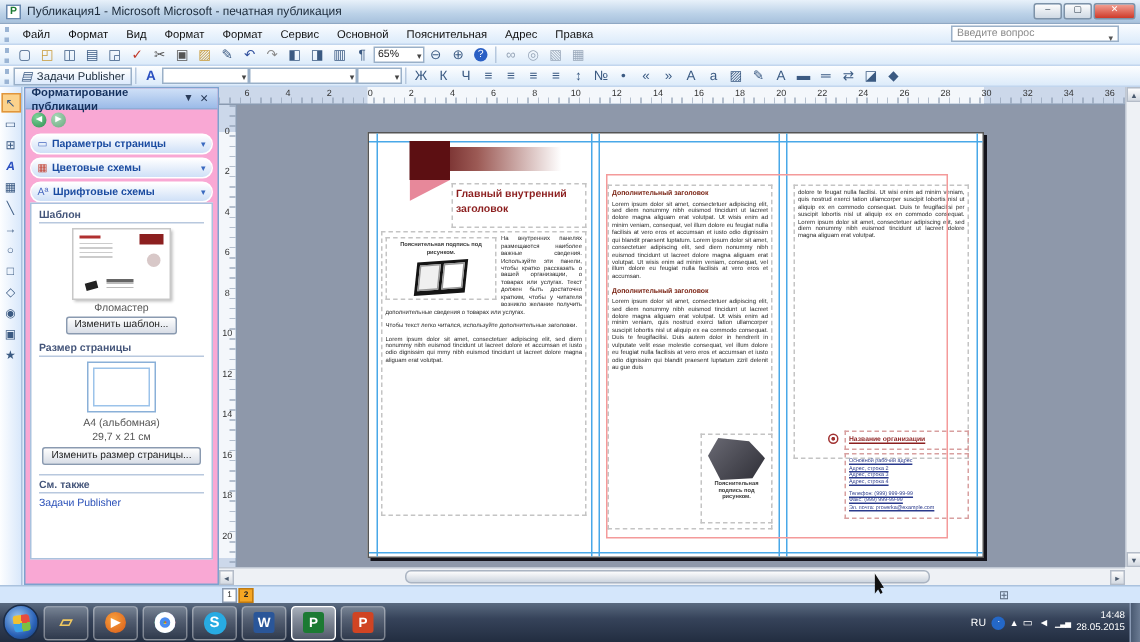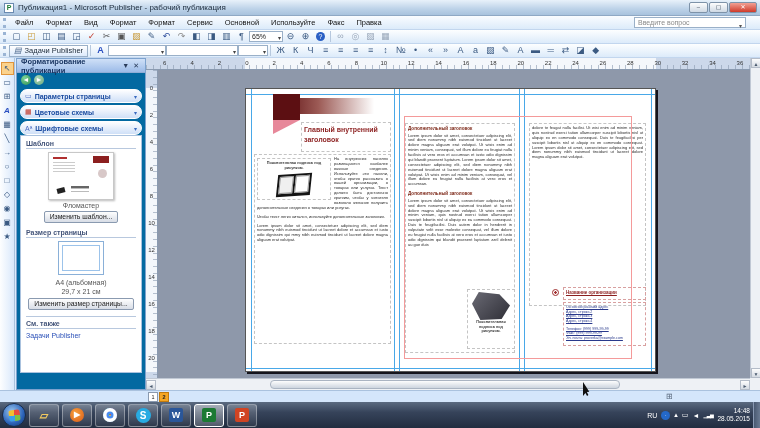--- a/index.html
+++ b/index.html
@@ -34,21 +34,21 @@
   .combo{height:11px;background:#fff;border:1px solid #9ab0c8;position:relative;flex:0 0 auto;font-size:7px;line-height:9px;padding:0 8px 0 2px;color:#222;}
   .combo .caret{position:absolute;right:1px;top:2px;font-size:6px;color:#444;}
   .tasks-btn{display:flex;align-items:center;gap:3px;height:12px;border:1px solid #9ab0c8;background:linear-gradient(#fff,#dceafc);padding:0 4px;font-size:7.5px;color:#1b2a3a;flex:0 0 auto;}
   .gray .g{color:#9aa8ba;}
   
   .objbar{left:0;top:58px;width:15px;height:332px;background:linear-gradient(90deg,#fdfeff,#d9e8fb);border-right:1px solid #aac2de;display:flex;flex-direction:column;align-items:center;padding-top:4px;gap:1px;}
   .obj-icon{width:13px;height:13px;display:flex;align-items:center;justify-content:center;font-size:8px;color:#3b5a82;border:1px solid transparent;}
   .obj-icon:first-of-type{background:#fbd28c;border-color:#e0953c;}
   [data-name="wordart-tool"]{color:#2a4fc0;font-style:italic;font-weight:bold;}
   
-  .taskpane{left:16px;top:58px;width:130px;height:332px;background:#0369a1;border:1px solid #7da2ce;}
+  .taskpane{left:16px;top:58px;width:130px;height:332px;background:#f9a8d4;border:1px solid #7da2ce;}
   .tp-head{height:14px;background:linear-gradient(#cfe0f7,#9cbbe8);display:flex;align-items:center;padding:0 4px;border-bottom:1px solid #8fadd6;}
   .tp-title{font-size:7.5px;font-weight:bold;color:#15315e;flex:1;}
   .tp-hbtn{font-size:7px;color:#2a3c5a;padding:0 2px;}
   .tp-nav{height:14px;display:flex;align-items:center;gap:3px;padding:2px 4px;}
   .navball{width:10px;height:10px;border-radius:50%;color:#fff;font-size:7px;line-height:10px;text-align:center;}
   .navball.back{background:radial-gradient(circle at 35% 30%,#7cd49a,#2e8e4f);}
   .navball.fwd{background:radial-gradient(circle at 35% 30%,#a8d8b8,#6aa87e);}
   .pill{height:14px;margin:2px 3px;border:1px solid #fff;border-radius:7px;background:linear-gradient(#fefeff,#cfe0f7);display:flex;align-items:center;padding:0 4px;gap:3px;}
   .pill .lbl{flex:1;font-size:7px;font-weight:bold;color:#1a4ba0;}
   .pill .chev{font-size:6px;color:#3a6ac0;}
@@ -135,41 +135,41 @@
   .clock{text-align:right;color:#fff;font-size:6.5px;line-height:8px;}
   .showdesk{position:absolute;right:0;top:402px;width:7px;height:26px;background:linear-gradient(90deg,#4a5a72,#6a7a92);border-left:1px solid #8a9ab4;}
 </style>
 </head>
 <body>
 
 <div id="app" data-name="publisher-window">
 
   <div class="abs titlebar" data-name="title-bar">
     <span class="app-icon" data-name="publisher-app-icon">P</span>
-    <span class="title-text" data-name="window-title">Публикация1 - Microsoft Publisher - рабочий публикация</span>
+    <span class="title-text" data-name="window-title">Публикация1 - Microsoft Microsoft - печатная публикация</span>
     <span class="winbtns">
       <span class="wbtn" data-name="minimize-button">–</span>
       <span class="wbtn" data-name="restore-button">▢</span>
       <span class="wbtn close" data-name="close-button">✕</span>
     </span>
   </div>
 
   <div class="abs menubar" data-name="menu-bar">
     <span class="grip" data-name="menu-grip"></span>
     <span style="display:flex;" data-name="menu-items">
 
     <span class="menu-item" data-name="menu-item">Файл</span>
         <span class="menu-item" data-name="menu-item">Формат</span>
         <span class="menu-item" data-name="menu-item">Вид</span>
         <span class="menu-item" data-name="menu-item">Формат</span>
         <span class="menu-item" data-name="menu-item">Формат</span>
         <span class="menu-item" data-name="menu-item">Сервис</span>
         <span class="menu-item" data-name="menu-item">Основной</span>
-        <span class="menu-item" data-name="menu-item">Используйте</span>
-        <span class="menu-item" data-name="menu-item">Факс</span>
+        <span class="menu-item" data-name="menu-item">Пояснительная</span>
+        <span class="menu-item" data-name="menu-item">Адрес</span>
         <span class="menu-item" data-name="menu-item">Правка</span>
       </span>
     <span class="ask-box" data-name="ask-question-input">
       <span data-name="ask-question-placeholder">Введите вопрос</span>
       <span class="ask-caret" data-name="chevron-down-icon">▾</span>
     </span>
   </div>
 
   <div class="abs toolbar" data-name="standard-toolbar">
     <span class="grip" data-name="toolbar-grip"></span>

